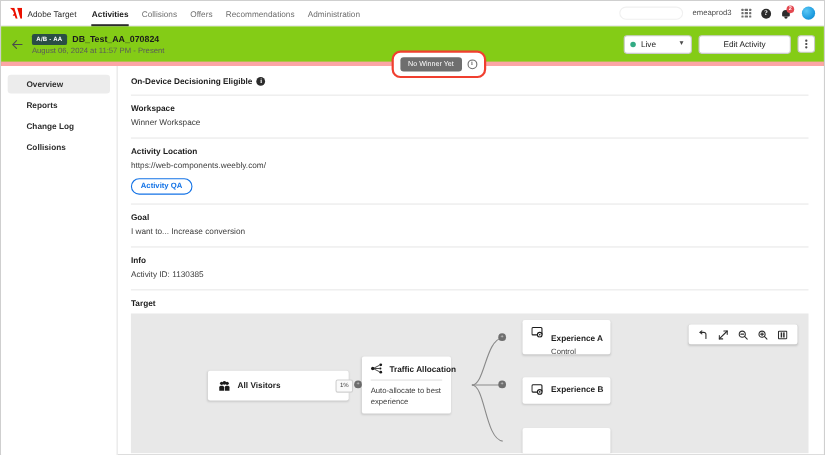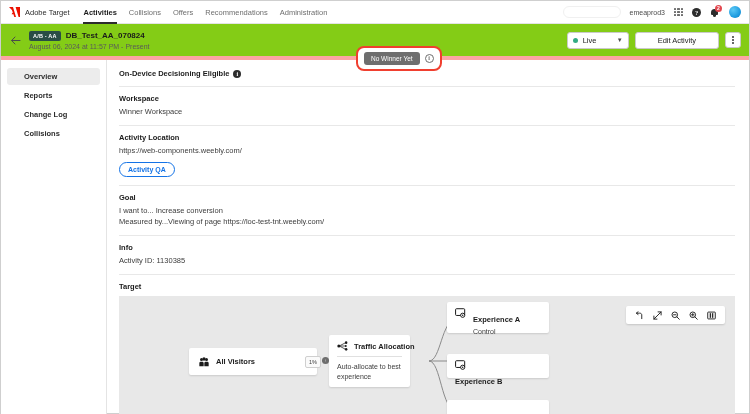--- a/index.html
+++ b/index.html
@@ -186,25 +186,25 @@
     display: flex; align-items: center; gap: 7px; padding-left: 10px;
   }
   .node-label { font-size: 7.5px; font-weight: bold; color: #1b1b1b; white-space: nowrap; }
   .node-ta {
     left: 210px; top: 39px; width: 81px; height: 52px; padding: 6px 8px;
   }
   .ta-head { display: flex; align-items: center; gap: 6px; }
   .ta-rule { height: 1px; background: #e0e0e0; margin: 5px 0 5px 0; }
   .ta-desc { font-size: 7px; color: #3c3c3c; line-height: 10px; }
   .node-exp {
-    left: 328px; width: 102px; padding: 6px 8px 6px 8px;
+    left: 356px; width: 80px; padding: 6px 8px 6px 8px;
     display: flex; align-items: flex-start; gap: 7px;
   }
   .exp-a { top: 6px; height: 31px; }
-  .exp-b { top: 58px; height: 24px; flex-direction: column; }
+  .exp-b { top: 58px; height: 24px; }
   .exp-c { top: 104px; height: 24px; }
   .exp-sub { font-size: 7px; color: #3c3c3c; margin-top: 2px; }
 
   .pct-chip {
     position: absolute; left: 186px; top: 60px;
     background: #fafafa; border: 1px solid #cfcfcf; border-radius: 2px;
     font-size: 5.5px; color: #3c3c3c; padding: 1px 3px; line-height: 8px;
   }
   .conn-dot {
     position: absolute; width: 7px; height: 7px; border-radius: 50%;
@@ -334,21 +334,20 @@
         <div class="fld-label">Activity Location</div>
         <div class="fld-val">https://web-components.weebly.com/</div>
         <div class="qa-btn">Activity QA</div>
       </div>
 
       <div class="divider"></div>
 
       <div>
         <div class="fld-label">Goal</div>
         <div class="fld-val">I want to... Increase conversion</div>
-        <div class="fld-val">Measured by...Viewing of page https://loc-test-tnt.weebly.com/</div>
       </div>
 
       <div class="divider"></div>
 
       <div>
         <div class="fld-label">Info</div>
         <div class="fld-val">Activity ID: 1130385</div>
       </div>
 
       <div class="divider"></div>

